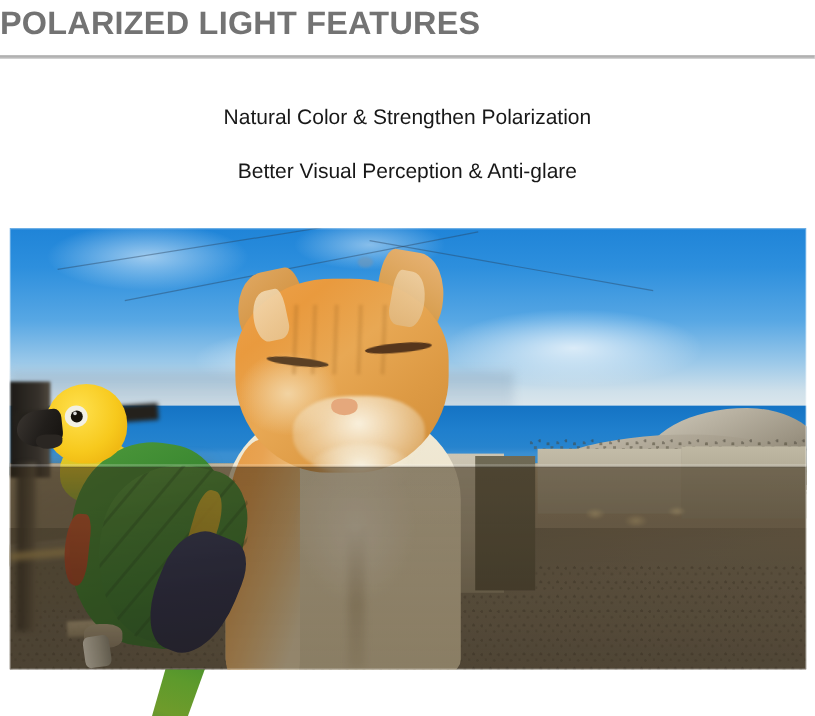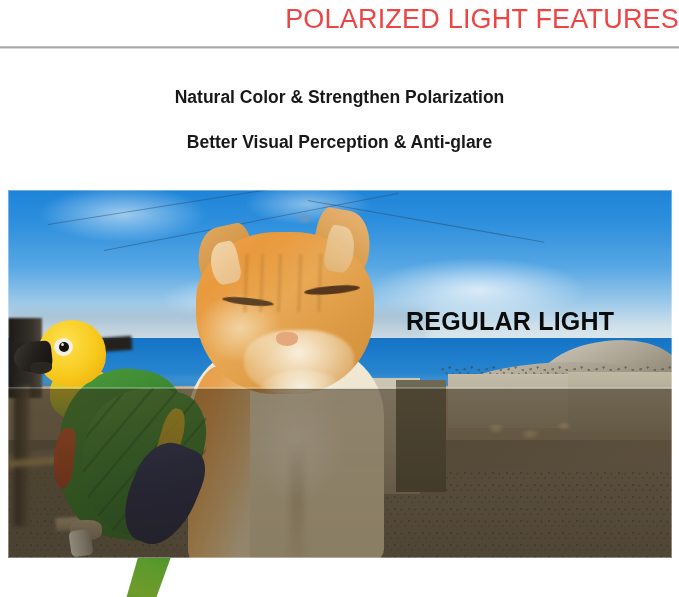--- a/index.html
+++ b/index.html
@@ -15,25 +15,25 @@
     font-family: "Liberation Sans", sans-serif;
     -webkit-font-smoothing: antialiased;
   }
 
   
   #page-title {
     position: absolute;
     top: 2px;
     left: 0;
     width: 679px;
-    text-align: right;
+    text-align: left;
     font-size: 27px;
-    font-weight: normal;
+    font-weight: bold;
     letter-spacing: 0.2px;
-    color: #ef4444;
+    color: #737373;
     line-height: 34px;
     white-space: nowrap;
   }
   #title-divider {
     position: absolute;
     top: 46px;
     left: 0;
     width: 679px;
     height: 3px;
     border-top: 1px solid #bdbdbd;
@@ -41,21 +41,21 @@
     background: #a9a9a9;
     box-sizing: border-box;
   }
 
   .feature-line {
     position: absolute;
     left: 0;
     width: 679px;
     text-align: center;
     font-size: 17.5px;
-    font-weight: bold;
+    font-weight: normal;
     color: #181818;
     line-height: 22px;
     white-space: nowrap;
   }
   #feature-line-1 { top: 86px; }
   #feature-line-2 { top: 131px; }
 
   
   #comparison-photo {
     position: absolute;
@@ -641,18 +641,17 @@
     <div class="parrot parrot-eye-ring"></div>
     <div class="parrot parrot-eye"></div>
     <div class="parrot parrot-eye-glint"></div>
     <div class="parrot parrot-foot"></div>
     <div class="parrot parrot-band"></div>
 
     <div id="polarized-overlay"></div>
     <div id="polarized-overlay-warm"></div>
     <div id="polarized-edge"></div>
 
-    <div id="label-regular" class="photo-label">REGULAR LIGHT</div>
 
 
     <div id="photo-border"></div>
   </div>
 </div>
 
 </body></html>

